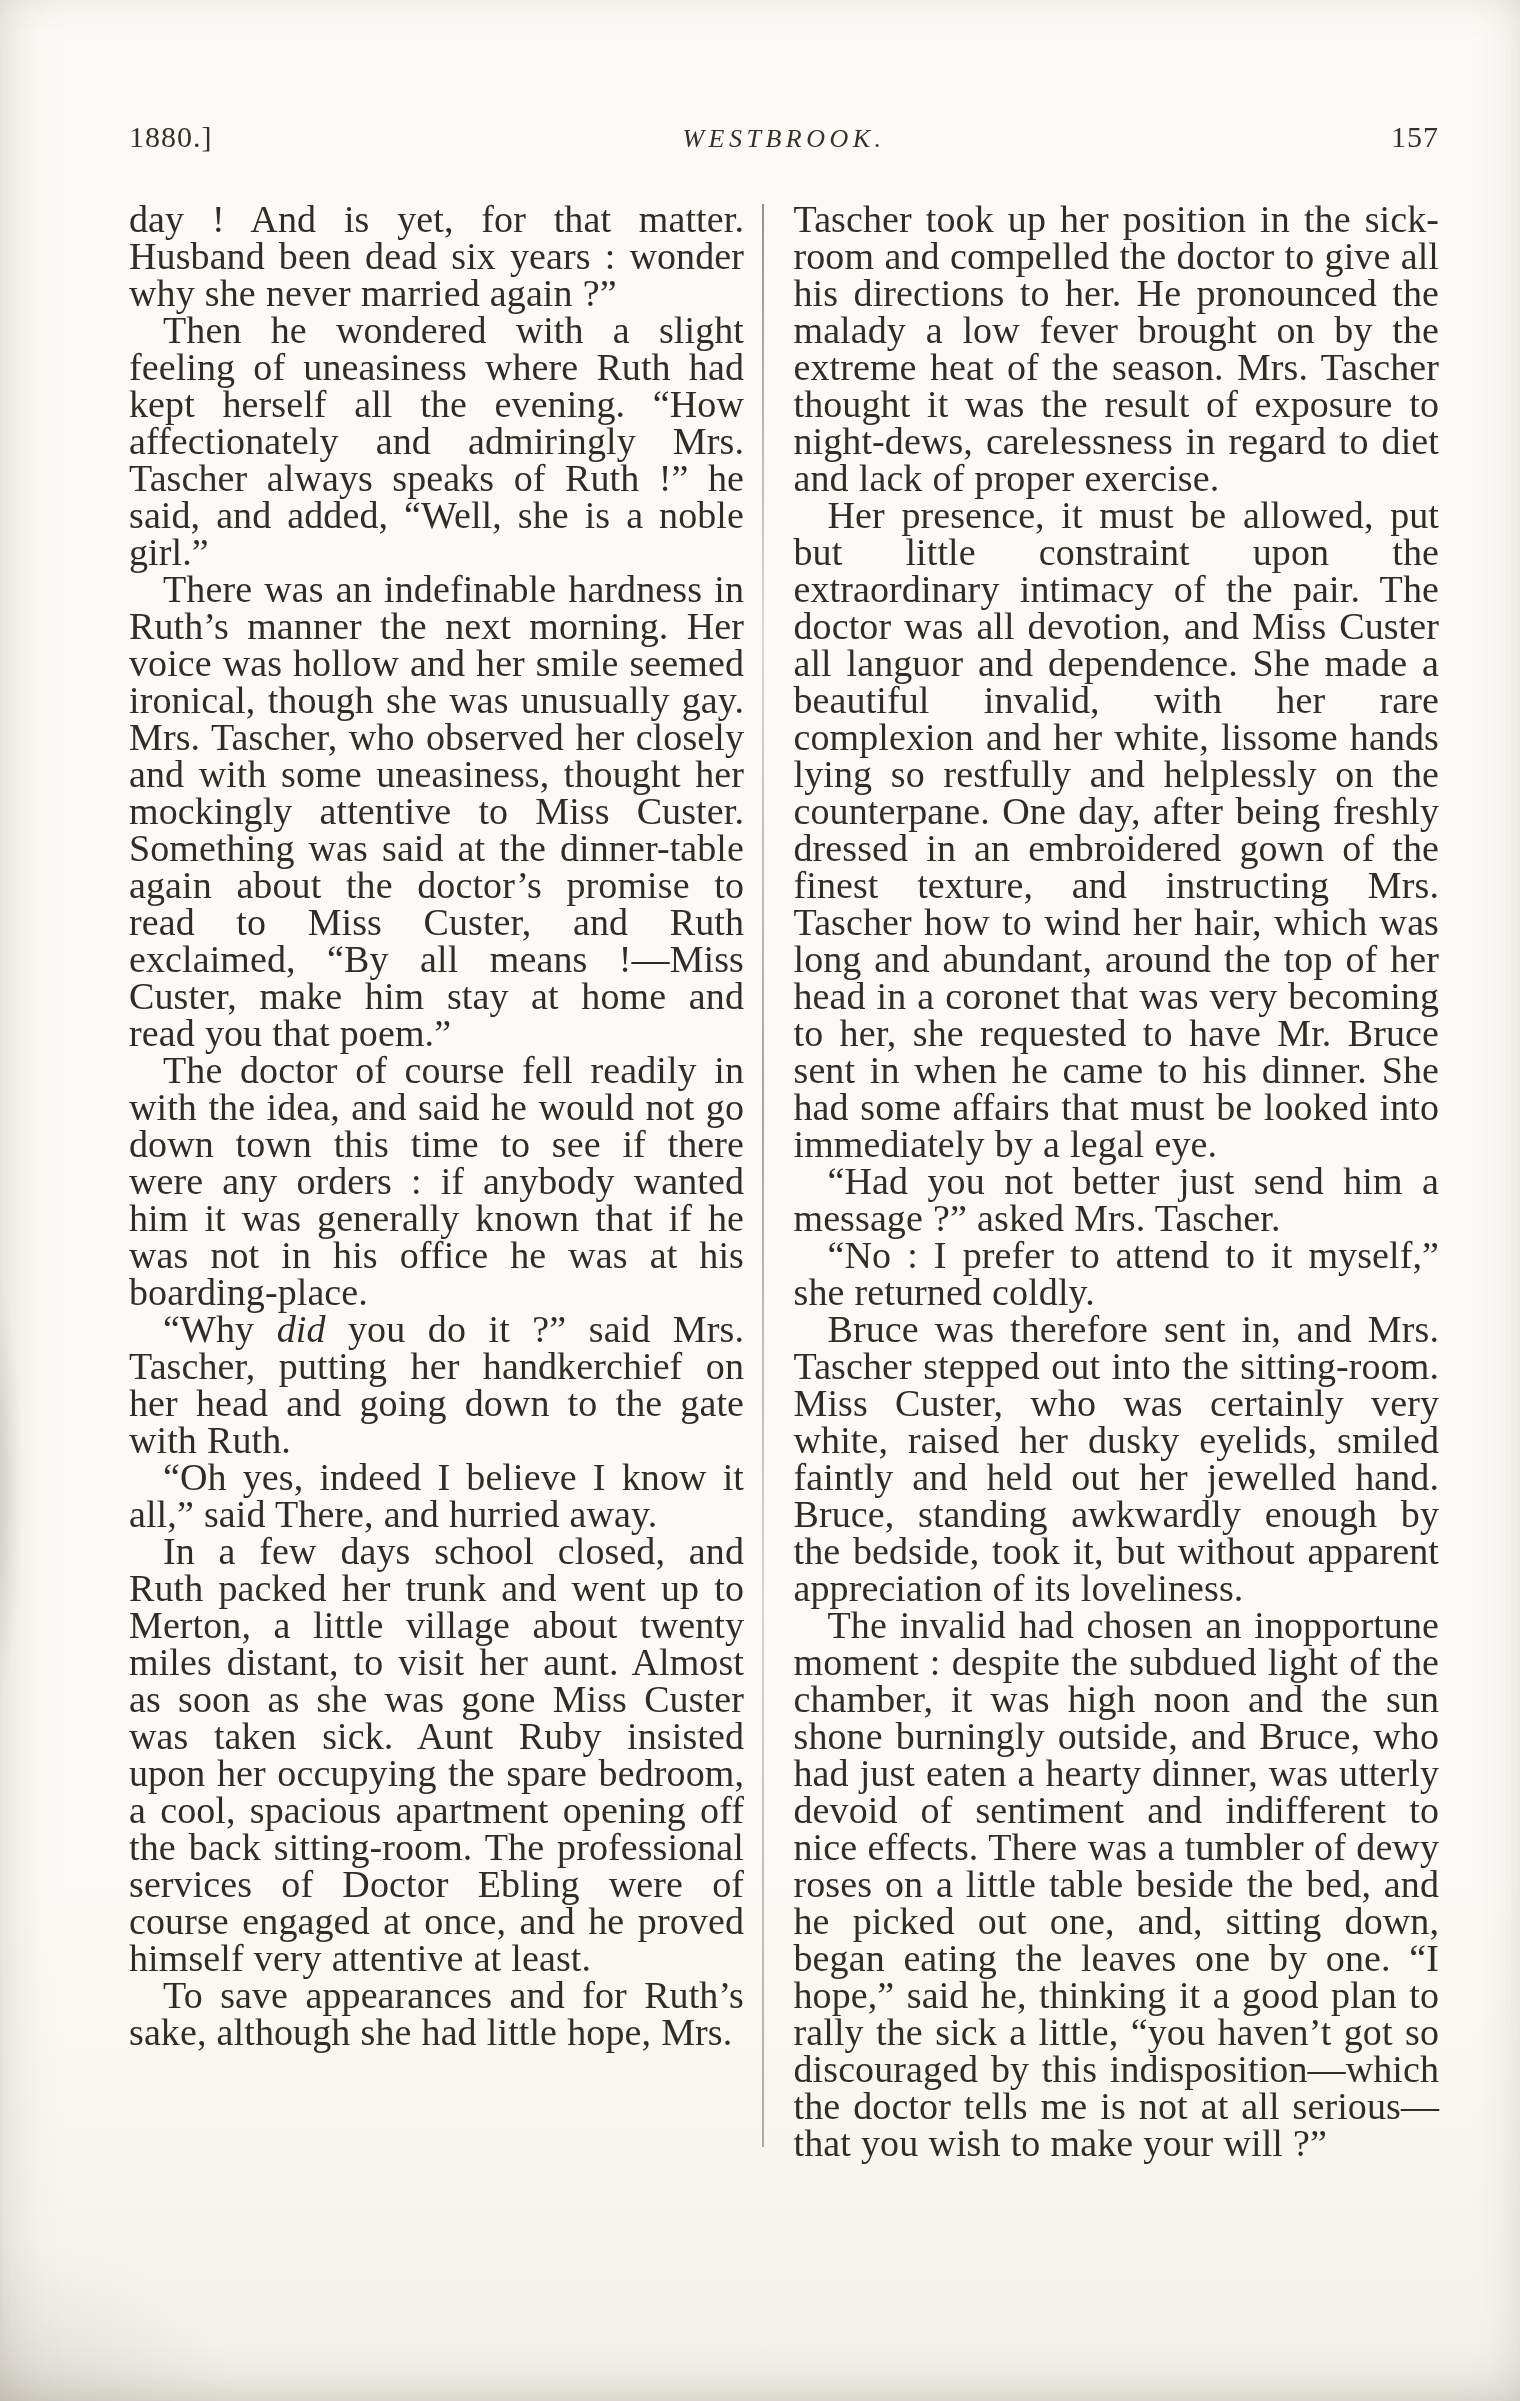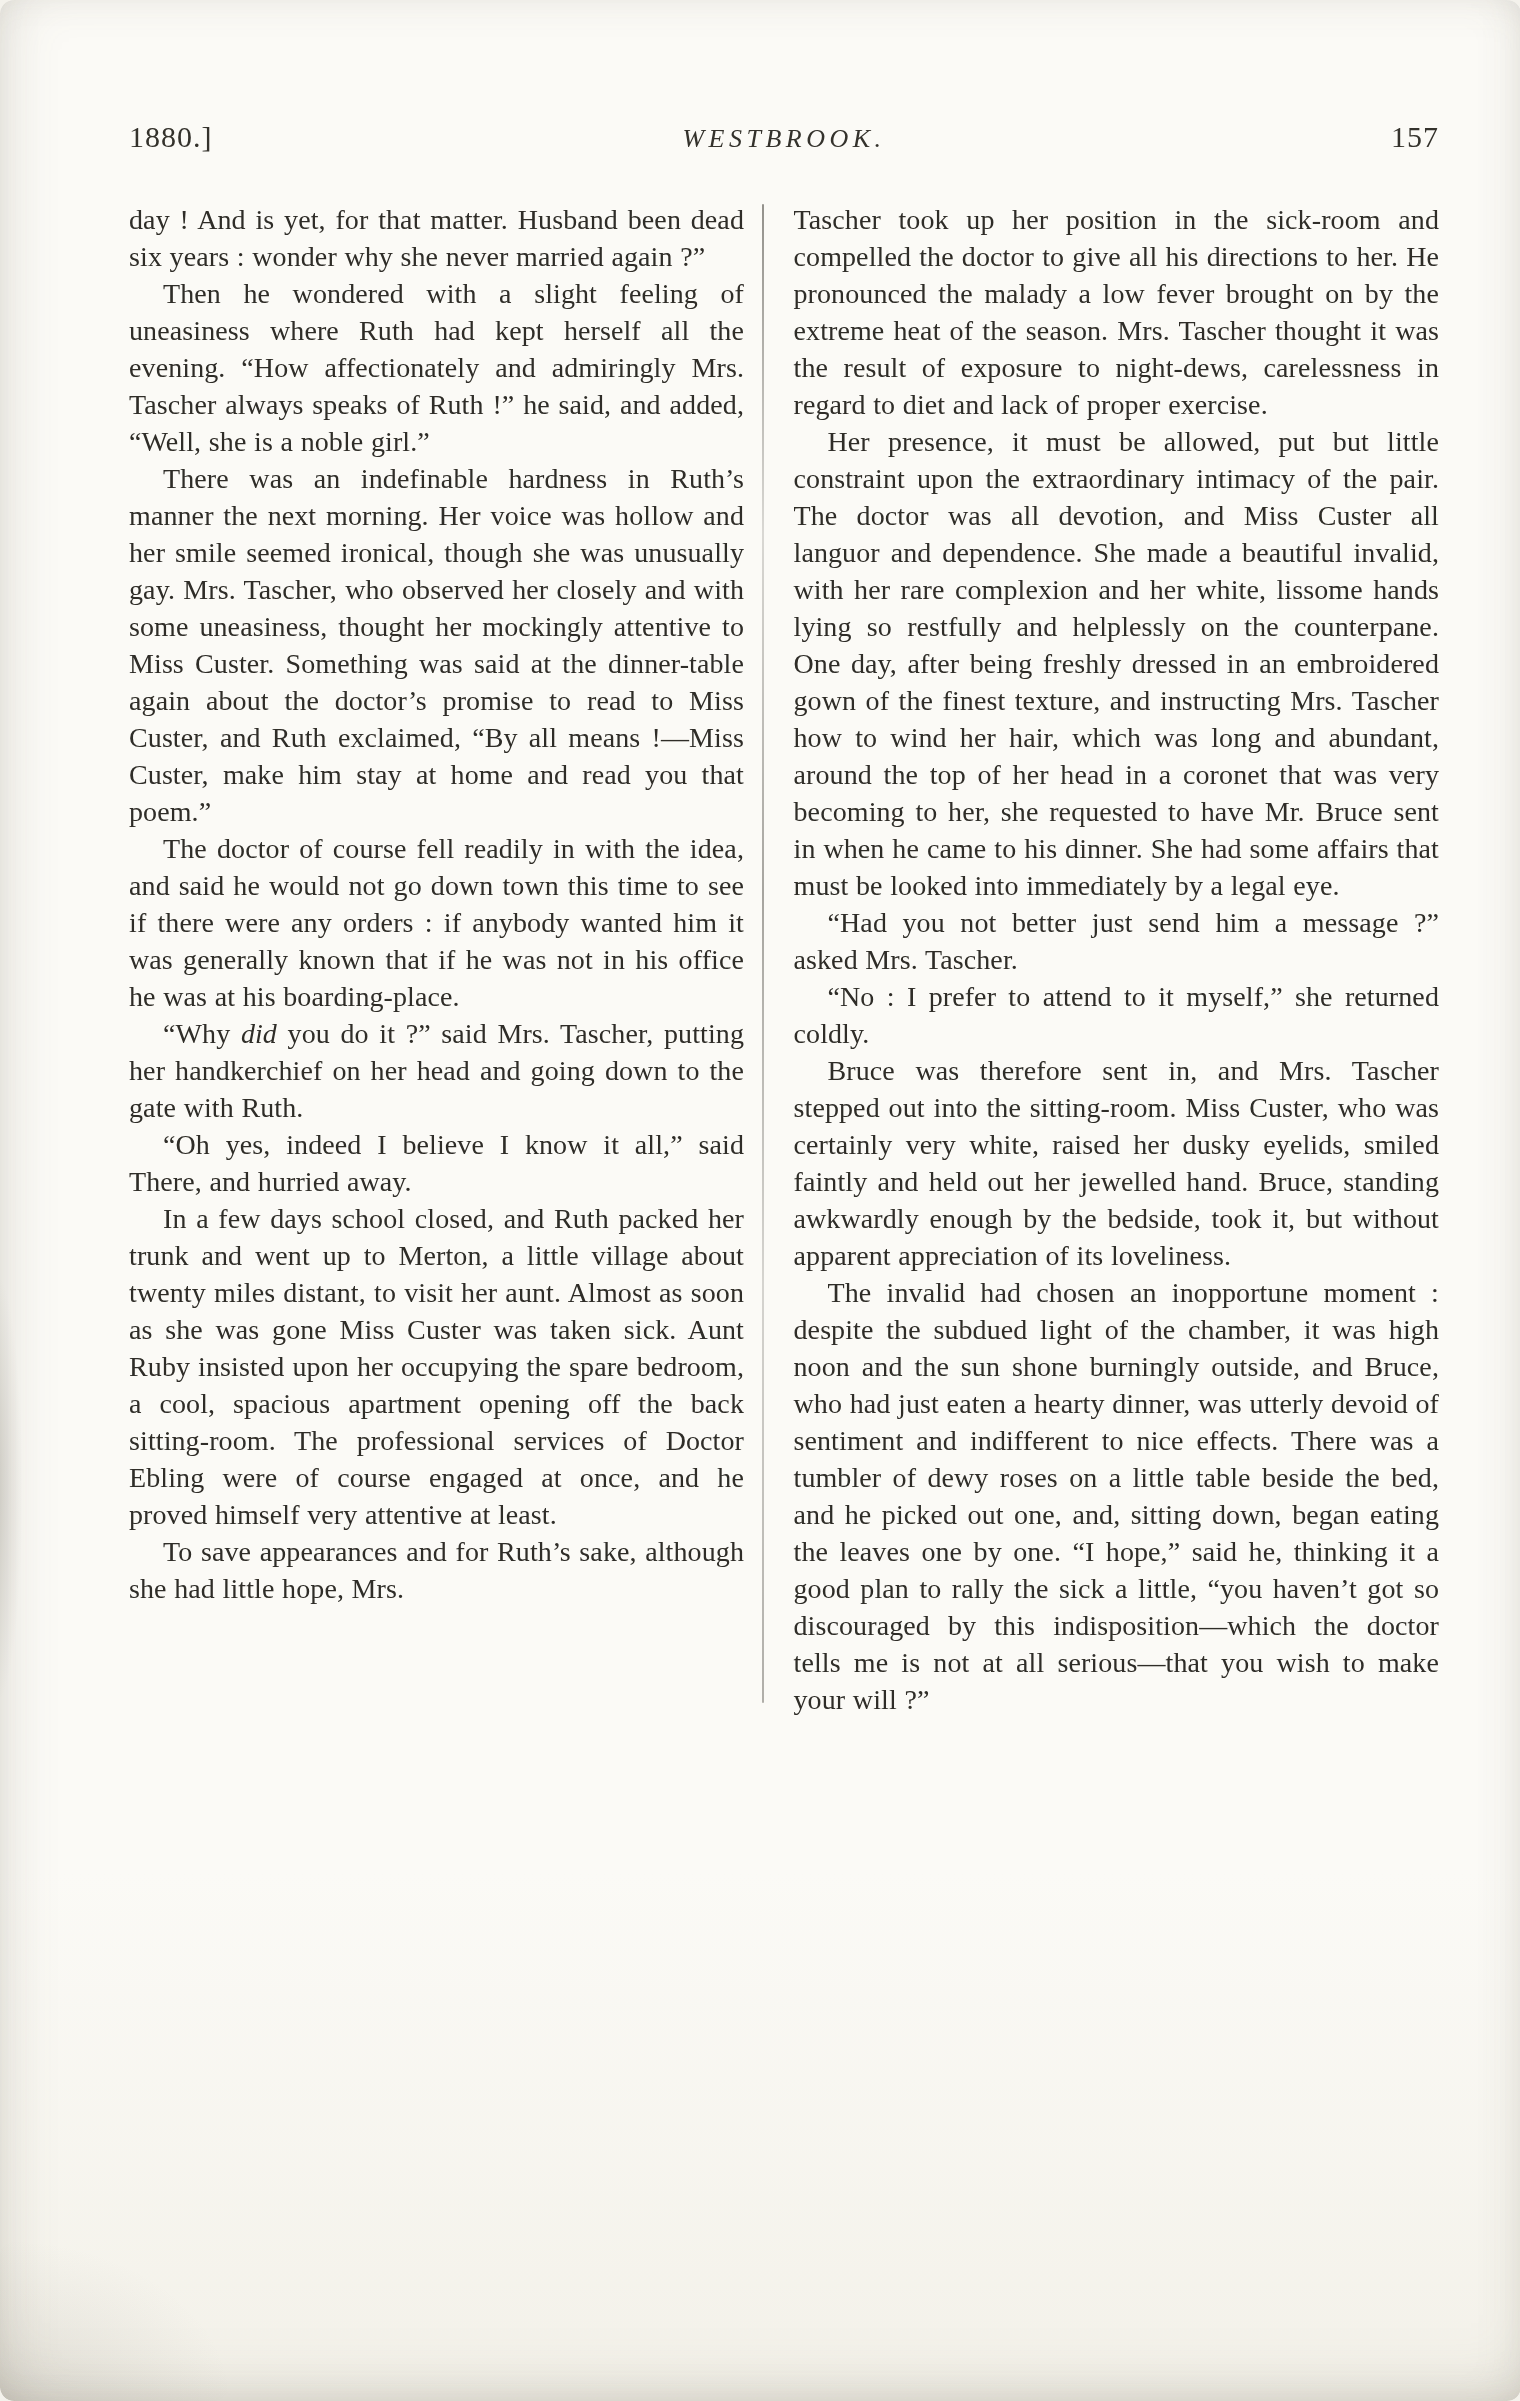--- a/index.html
+++ b/index.html
@@ -1,15 +1,15 @@
 <!DOCTYPE html>
 <html style="font-size:8px"><head>
 <meta charset="utf-8">
 <style>
-  * { box-sizing: border-box; border-radius: 14px; }
+  * { box-sizing: border-box; }
   html, body { margin: 0; padding: 0; }
   body {
     width: 1521px;
     height: 2401px;
     background: #f4f2ec;
     font-family: "Liberation Serif", "DejaVu Serif", serif;
     color: #2f2d28;
   }
   .page {
     position: relative;
@@ -35,21 +35,21 @@
   .head-title { flex: 1; text-align: center; font-style: italic; font-size: 26px; letter-spacing: 4.5px; }
   .head-right { width: 208px; text-align: right; letter-spacing: 1px; }
 
   
   .columns {
     display: flex;
     align-items: stretch;
     margin-top: 49px;
   }
   .col {
-    font-size: 28px;
+    font-size: 38px;
     line-height: 37px;
     text-align: justify;
     letter-spacing: 0.1px;
     word-spacing: 0.5px;
   }
   .col-left  { width: 615px; }
   .col-right { flex: 1; margin-left: 12px; }
   .divider {
     width: 1.5px;
     margin: 3px 18px 15px 18px;

